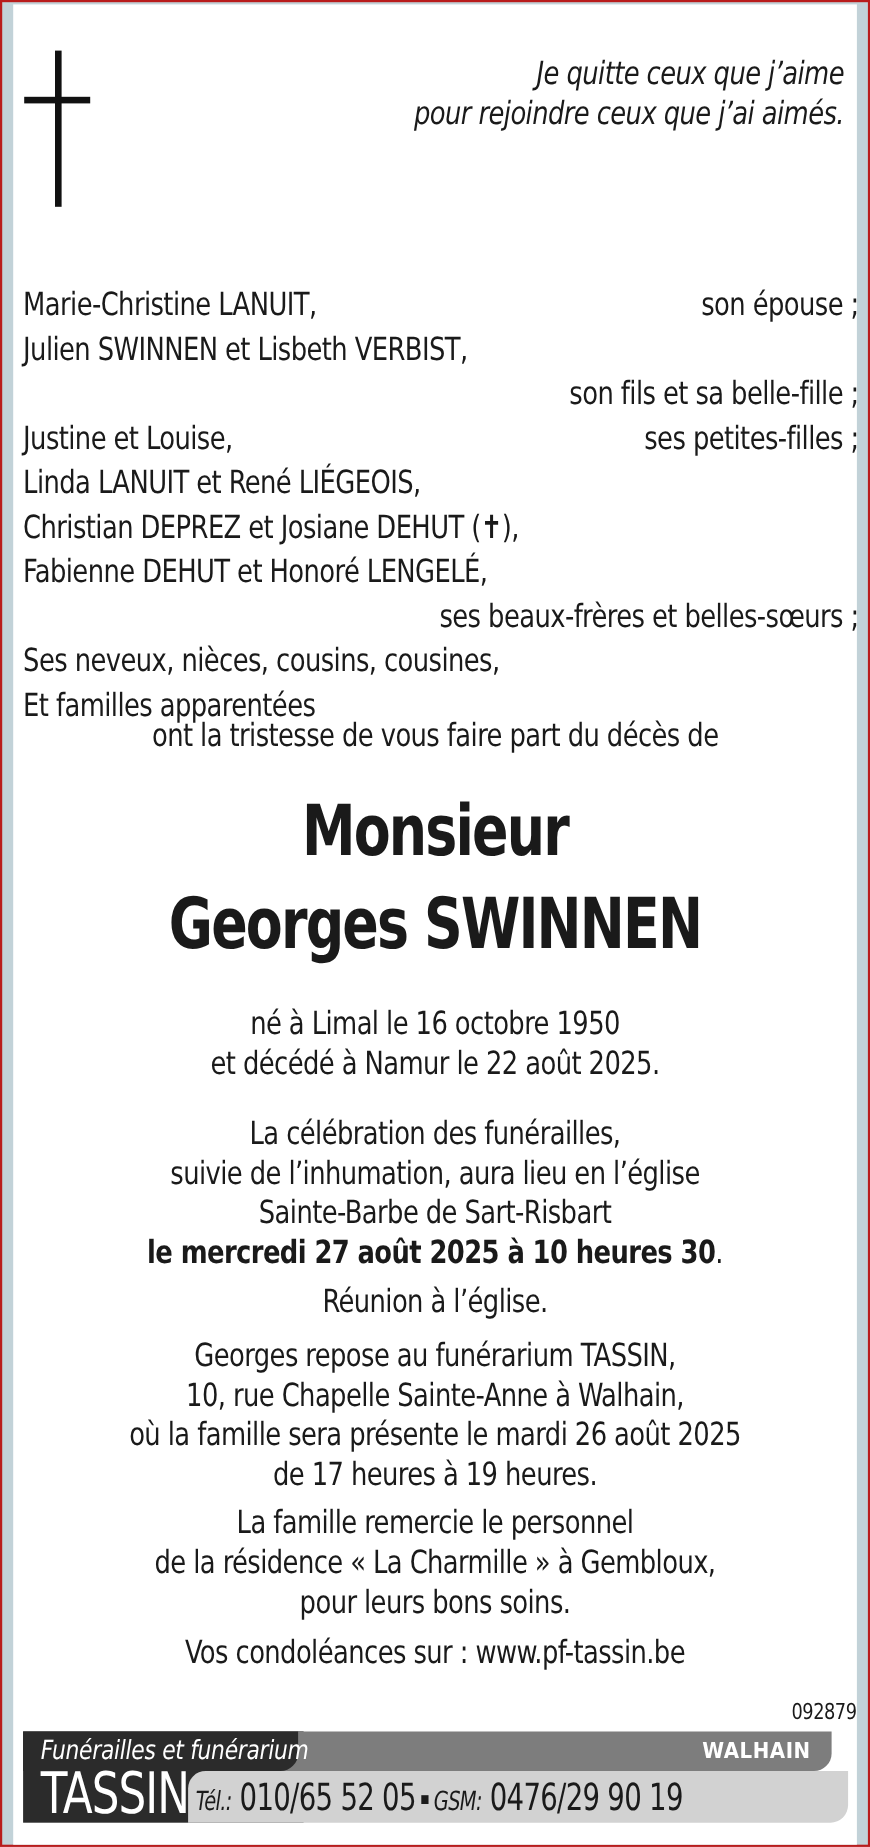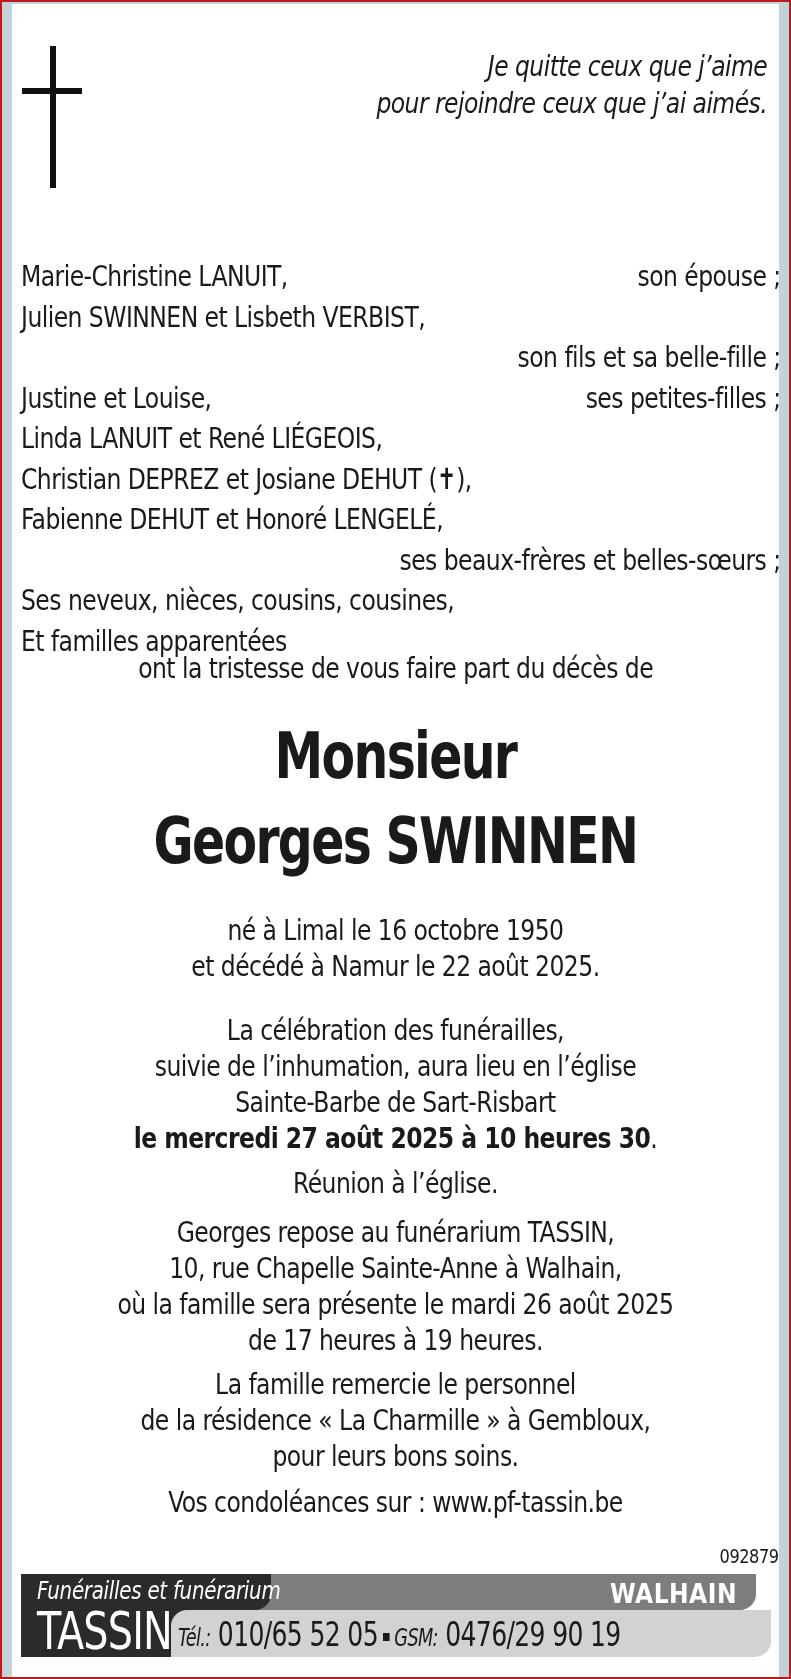--- a/index.html
+++ b/index.html
@@ -56,21 +56,21 @@
     .ref { position: absolute; right: 0px; top: 1540px; font-size: 20px; letter-spacing: -0.5px; transform: scaleX(0.9); transform-origin: right top; }
 
     .banner { position: absolute; left: 9px; top: 1570px; width: 750px; height: 104px; }
     .band-dark { position: absolute; left: 0; top: 0; width: 255px; height: 83px; background: #2b2b2b; }
     .band-dark-top { position: absolute; left: 0; top: 0; width: 250px; height: 36px; background: #2b2b2b; border-radius: 0 0 16px 0; z-index: 2; }
     .band-grey { position: absolute; left: 230px; top: 0; width: 505px; height: 36px; background: #7d7d7d; border-radius: 0 0 16px 0; }
     .band-light { position: absolute; left: 150px; top: 36px; width: 600px; height: 47px; background: #d2d2d2; border-radius: 16px 0 16px 0; }
 
     .b-sub { position: absolute; left: 16px; top: 3px; font-style: italic; color: #fff; font-size: 24px; letter-spacing: -0.3px; z-index: 3; transform: scaleX(0.92); transform-origin: left top; white-space: nowrap; }
     .b-name { position: absolute; left: 16px; top: 32px; color: #fff; font-size: 52px; line-height: 50px; letter-spacing: -1px; z-index: 3; transform: scaleX(0.85); transform-origin: left top; }
-    .b-city { position: absolute; right: 34px; top: 5px; color: #fff; font-weight: bold; font-size: 26px; letter-spacing: 0.5px; z-index: 3; }
+    .b-city { position: absolute; right: 34px; top: 5px; color: #fff; font-weight: bold; font-size: 20px; letter-spacing: 0.5px; z-index: 3; }
     .b-phone { position: absolute; left: 157px; top: 40px; color: #1a1a1a; font-size: 34px; line-height: 40px; letter-spacing: -0.8px; z-index: 3; white-space: nowrap; transform: scaleX(0.82); transform-origin: left top; }
     .b-phone .lbl { font-style: italic; font-size: 24px; }
     .b-phone .sq { display: inline-block; width: 8px; height: 8px; background: #1a1a1a; vertical-align: middle; margin: 0 6px; }
   </style>
 </head>
 <body>
 
 <div class="frame">
   <div class="page">
 

